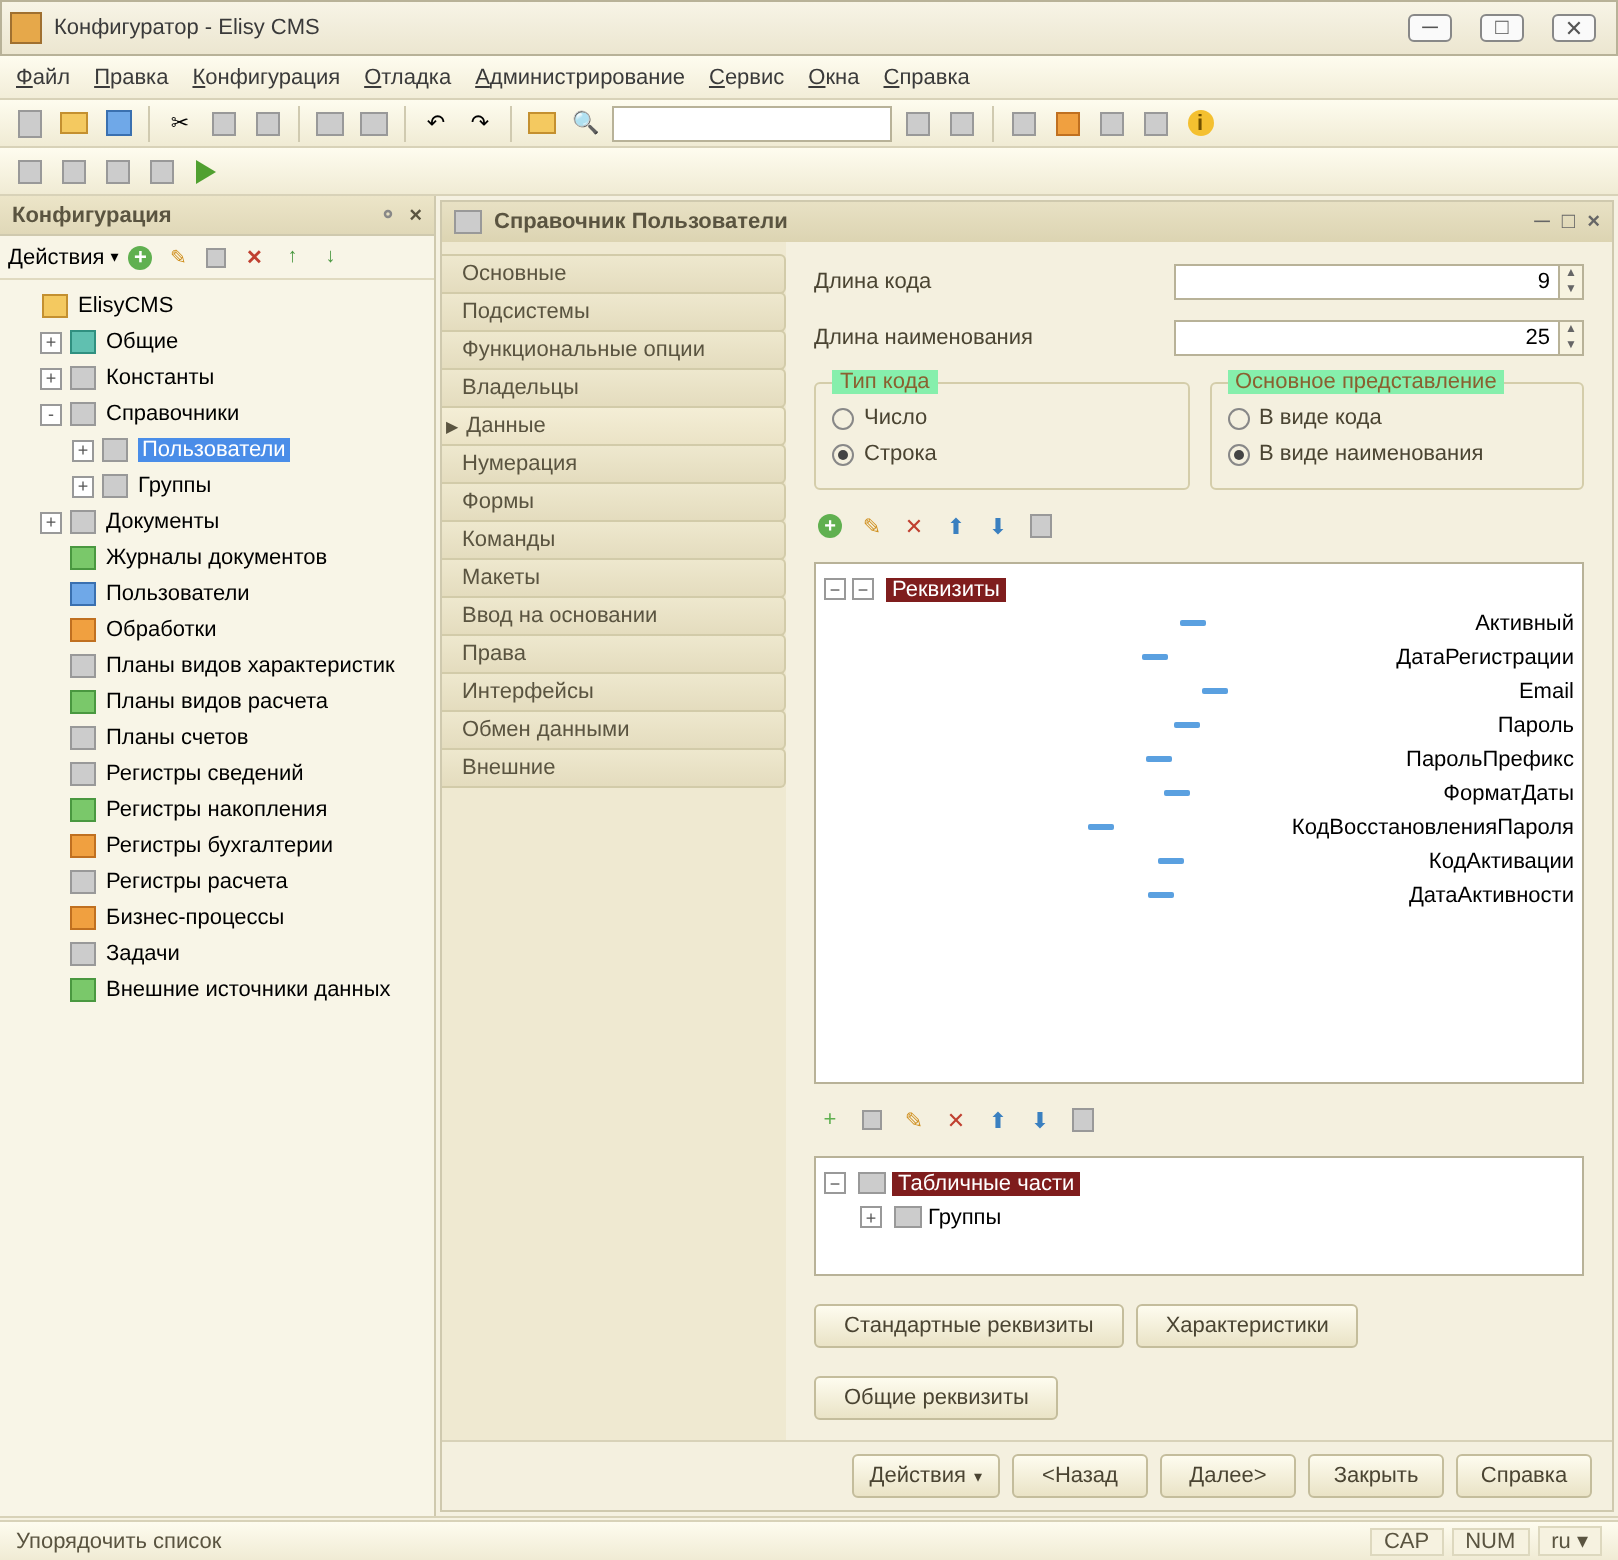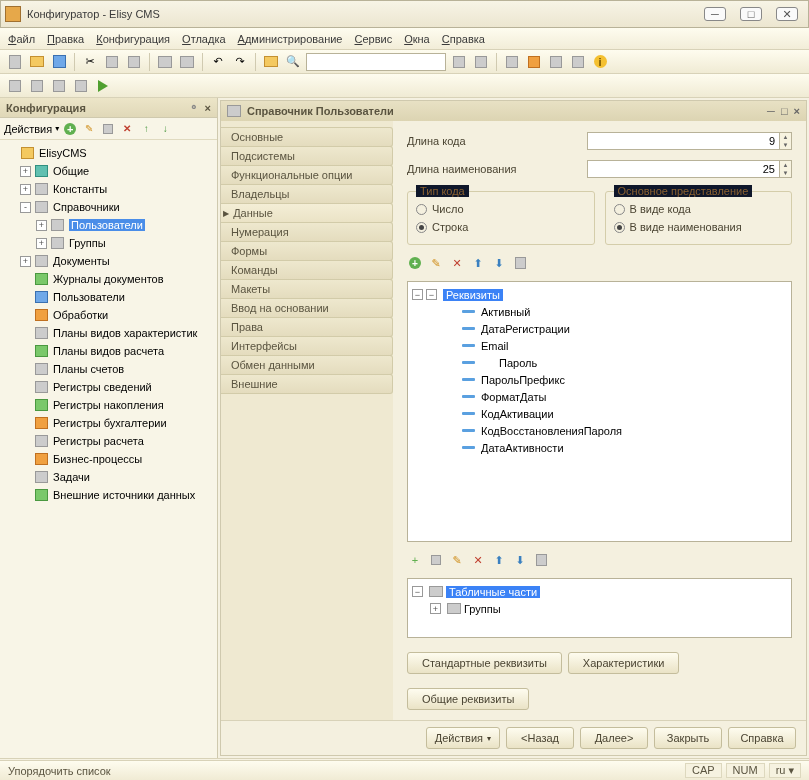--- a/index.html
+++ b/index.html
@@ -54,48 +54,48 @@
 
 .fieldrow { display:flex; align-items:center; height:20px; }
 .fieldrow .flabel { width: 180px; color:#4a4432;}
 .fieldrow .finput { flex:1; height:18px; background:#fff; border:1px solid #b8b298; display:flex; align-items:center;}
 .fieldrow .finput input{ flex:1; text-align:right; border:none; padding:0 4px; font-size:11px;}
 .spinner { width:12px; display:flex; flex-direction:column;}
 .spinner div{ height:8px; border-left:1px solid #b8b298; display:flex; align-items:center; justify-content:center; font-size:6px; line-height:1; color:#666; background:#f7f3e0;}
 
 .groupboxrow { display:flex; gap:10px; }
 .groupbox { flex:1; border:1px solid #d4cdaa; border-radius:3px; padding:8px; position:relative; margin-top:4px;}
-.groupbox .gtitle { position:absolute; top:-7px; left:8px; background:#0f172a; padding:0 4px; color:#8a6030; font-size:11px;}
+.groupbox .gtitle { position:absolute; top:-7px; left:8px; background:#86efac; padding:0 4px; color:#8a6030; font-size:11px;}
 .radio { display:flex; align-items:center; gap:5px; height:18px; color:#4a4432;}
 .radio .rdot { width:11px; height:11px; border:1px solid #888; border-radius:50%; display:flex; align-items:center; justify-content:center;}
 .radio.checked .rdot::after { content:""; width:5px; height:5px; background:#444; border-radius:50%;}
 
 .subtoolbar { height:20px; display:flex; align-items:center; gap:5px; padding:2px 0;}
 .stbtn{ width:16px; height:16px; display:flex; align-items:center; justify-content:center;}
 
 .propbox { border:1px solid #b8b298; background:#fff; padding:4px; min-height:80px; }
 .proptree .pitem { display:flex; align-items:center; height:17px; }
 .proptree .pexp { width:11px; height:11px; border:1px solid #999; background:#fff; margin-right:3px; display:flex; align-items:center; justify-content:center; font-size:9px; color:#555;}
 .proptree .pnoexp{ width:14px;}
-.proptree .plabel.sel{ background:#3b82f6; color:#fff; padding:0 3px;}
+.proptree .plabel.sel{ background:#7f1d1d; color:#fff; padding:0 3px;}
 .pi1{ padding-left:18px;}
-.pi2{ padding-left:36px;}
+.pi2{ padding-left:36px;justify-content:space-between;}
 
 .btnbar { display:flex; gap:6px; margin-top:6px; flex-wrap:wrap;}
 .btn { height:22px; padding:0 14px; background:linear-gradient(#fefcef,#eae3c6); border:1px solid #c4bd9c; border-radius:3px; display:flex; align-items:center; color:#4a4432;}
 
 .wizbar { display:flex; justify-content:flex-end; gap:6px; padding:6px 10px; border-top:1px solid #d8d2b8;}
 .wizbtn{ min-width:68px; height:22px; background:linear-gradient(#fefcef,#eae3c6); border:1px solid #c4bd9c; border-radius:3px; display:flex; align-items:center; justify-content:center; color:#4a4432; padding:0 8px;}
 .wizbtn .dd{ margin-left:4px; font-size:8px;}
 
 
 .doctab { height:20px; background:#f6f2e2; border-top:1px solid #d8d2b8; display:flex; align-items:center; padding:0 4px;}
 .doctab .tab{ background:linear-gradient(#eee8ce,#e0d8ba); border:1px solid #ccc5a6; padding:1px 10px; display:flex; align-items:center; gap:4px;}
 .statusbar { position:absolute; bottom:0; left:0; right:0; height:20px; background:linear-gradient(#fefcef,#f0ebd4); border-top:1px solid #d8d2b8; display:flex; align-items:center; padding:0 8px; color:#5a5440;}
-.statusbar .right{ margin-left:auto; display:flex; gap:4px;}
+.statusbar .right{ margin-left:auto; display:flex; gap:4px;align-items:center;}
 .statcell{ border:1px solid #ddd8be; padding:0 6px; background:#f6f2e0;}
 
 
 .ic-yellow{ background:#f4c960; border:1px solid #c49030;}
 .ic-blue{ background:#6fa8e8; border:1px solid #3a70b0;}
 .ic-green{ background:#7ac86a; border:1px solid #4a9840;}
 .ic-gray{ background:#ccc; border:1px solid #999;}
 .ic-orange{ background:#f0a040; border:1px solid #c07020;}
 .ic-teal{ background:#60c0b0; border:1px solid #309080;}
 .bar{ width:13px; height:3px; background:#5aa0e0; border-radius:1px;}
@@ -486,26 +486,26 @@
                 <span style="margin-left:6px">ПарольПрефикс</span>
               </div>
               <div class="pitem pi2">
                 <div class="pnoexp"></div>
                 <div class="bar"></div>
                 <span style="margin-left:6px">ФорматДаты</span>
               </div>
               <div class="pitem pi2">
                 <div class="pnoexp"></div>
                 <div class="bar"></div>
+                <span style="margin-left:6px">КодВосстановленияПароля</span>
+              </div>
+              <div class="pitem pi2">
+                <div class="pnoexp"></div>
+                <div class="bar"></div>
                 <span style="margin-left:6px">КодАктивации</span>
-              </div>
-              <div class="pitem pi2">
-                <div class="pnoexp"></div>
-                <div class="bar"></div>
-                <span style="margin-left:6px">КодВосстановленияПароля</span>
               </div>
               <div class="pitem pi2">
                 <div class="pnoexp"></div>
                 <div class="bar"></div>
                 <span style="margin-left:6px">ДатаАктивности</span>
               </div>
             </div>
         </div>
 
         <div class="subtoolbar">

